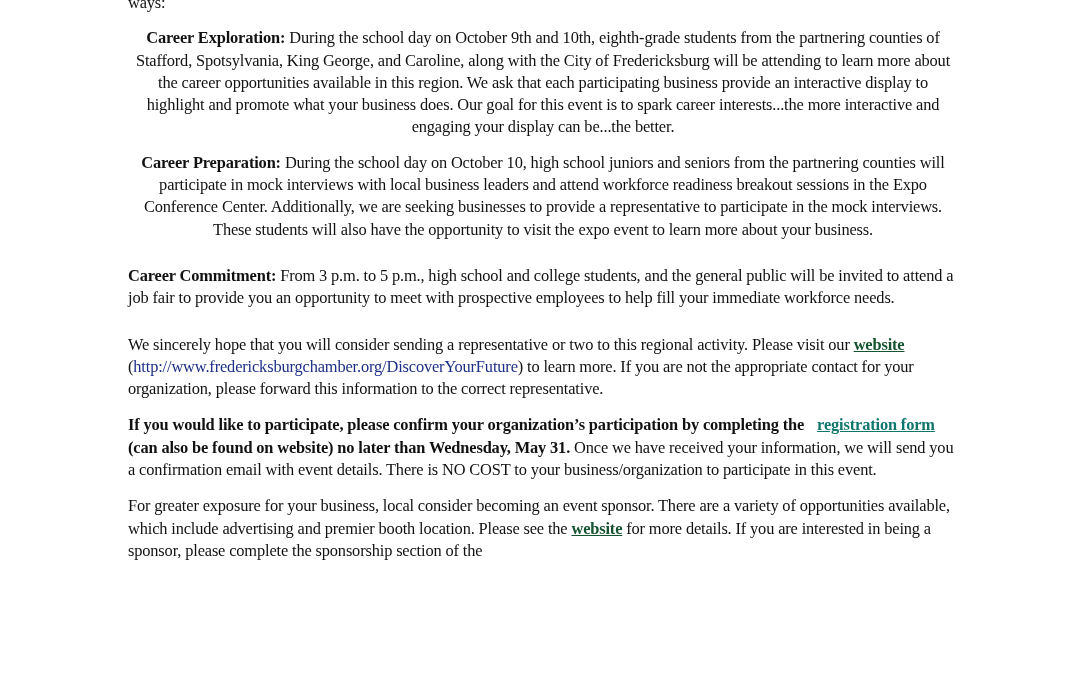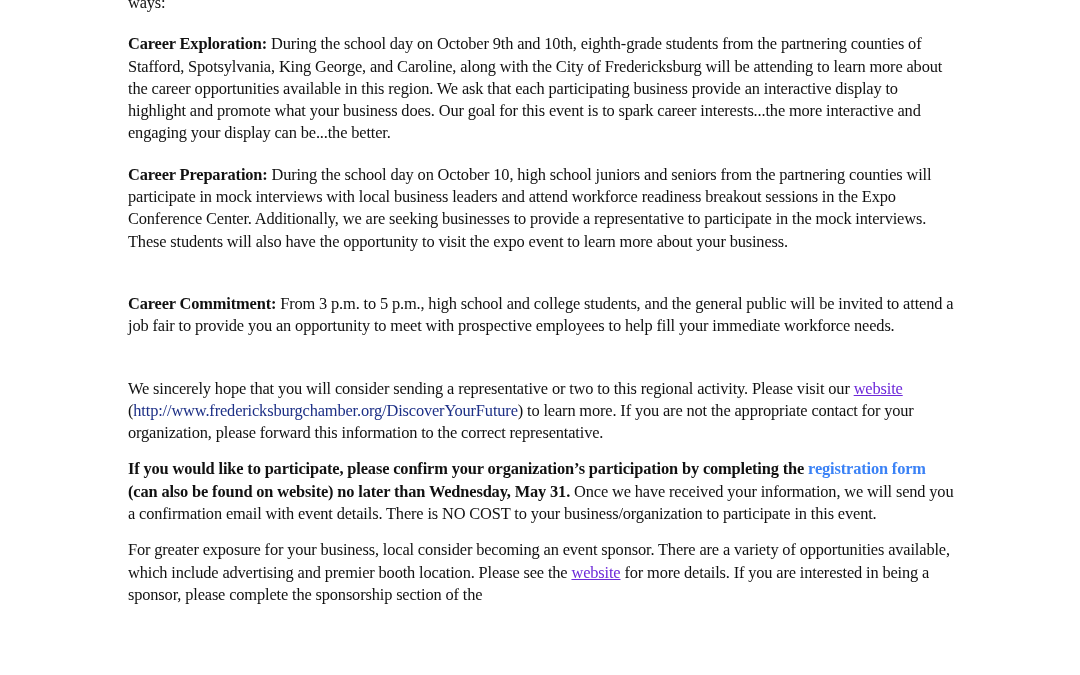--- a/index.html
+++ b/index.html
@@ -3,27 +3,27 @@
 <meta charset="utf-8">
 <style>
   html, body { margin: 0; padding: 0; background: #ffffff; }
   body { width: 1080px; height: 675px; overflow: hidden; position: relative; }
   .page {
     position: absolute; left: 128px; top: -8px; width: 830px;
     font-family: "Liberation Serif", serif; font-size: 16.4px; line-height: 22.3px;
     color: #111111; letter-spacing: -0.15px;
   }
   p { margin: 0; }
-  .gap-s { margin-top: 19px; }
+  .gap-s { margin-top: 13px; text-align: center; }
   .gap-m { margin-top: 14px; }
-  .gap-l { margin-top: 40px; }
+  .gap-l { margin-top: 24px; }
   b { font-weight: bold; }
-  a.link { color: #6d28d9; text-decoration: underline; }
+  a.link { color: #14532d; text-decoration: underline; font-weight: bold; }
   a.url { color: #1c2f86; }
-  a.bold-link { color: #3b82f6; font-weight: bold; }
+  a.bold-link { color: #0f766e; text-decoration: underline; font-weight: bold; margin-left: 9px; }
 </style>
 </head>
 <body>
 
 <div class="page">
   <p>ways:</p>
 
   <p class="gap-s"><b>Career Exploration:</b><span> During the school day on October 9th and 10th, eighth-grade students from the partnering counties of Stafford, Spotsylvania, King George, and Caroline, along with the City of Fredericksburg will be attending to learn more about the career opportunities available in this region.  We ask that each participating business provide an interactive display to highlight and promote what your business does.  Our goal for this event is to spark career interests...the more interactive and engaging your display can be...the better.</span></p>
 
   <p class="gap-s"><b>Career Preparation:</b><span>  During the school day on October 10, high school juniors and seniors from the partnering counties will participate in mock interviews with local business leaders and attend workforce readiness breakout sessions in the Expo Conference Center. Additionally, we are seeking businesses to provide a representative to participate in the mock interviews. These students will also have the opportunity to visit the expo event to learn more about your business.</span></p>

